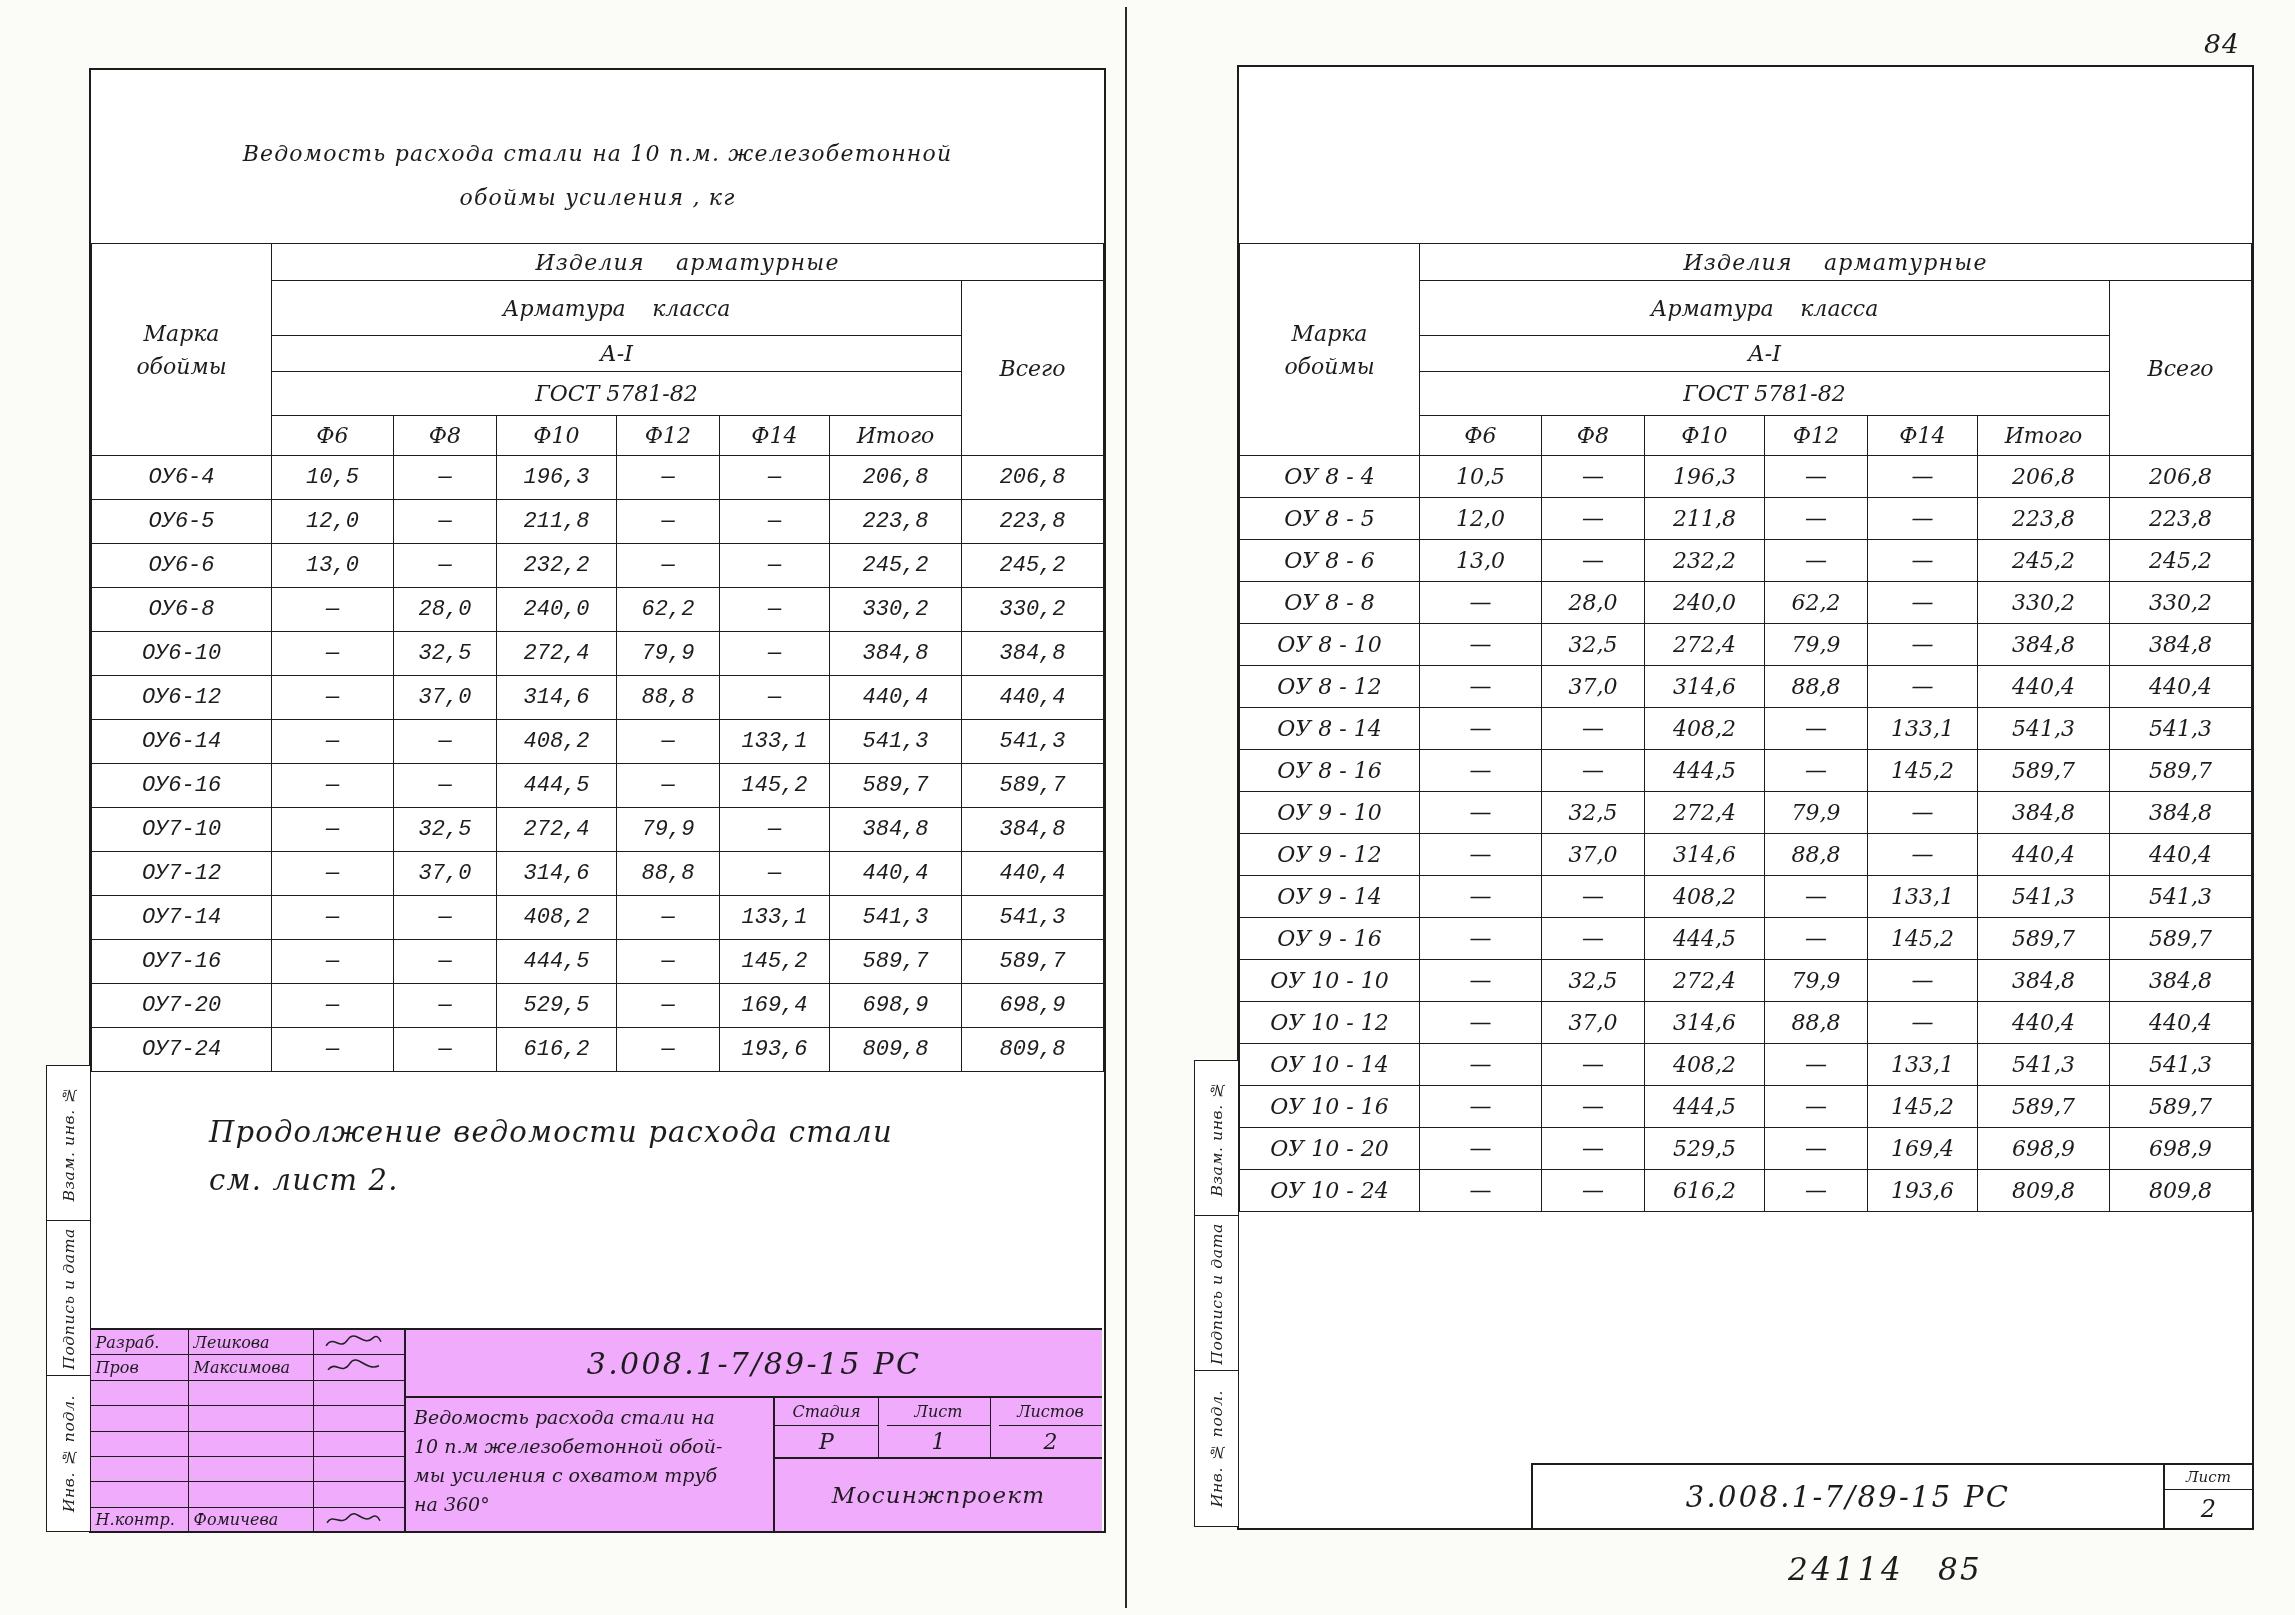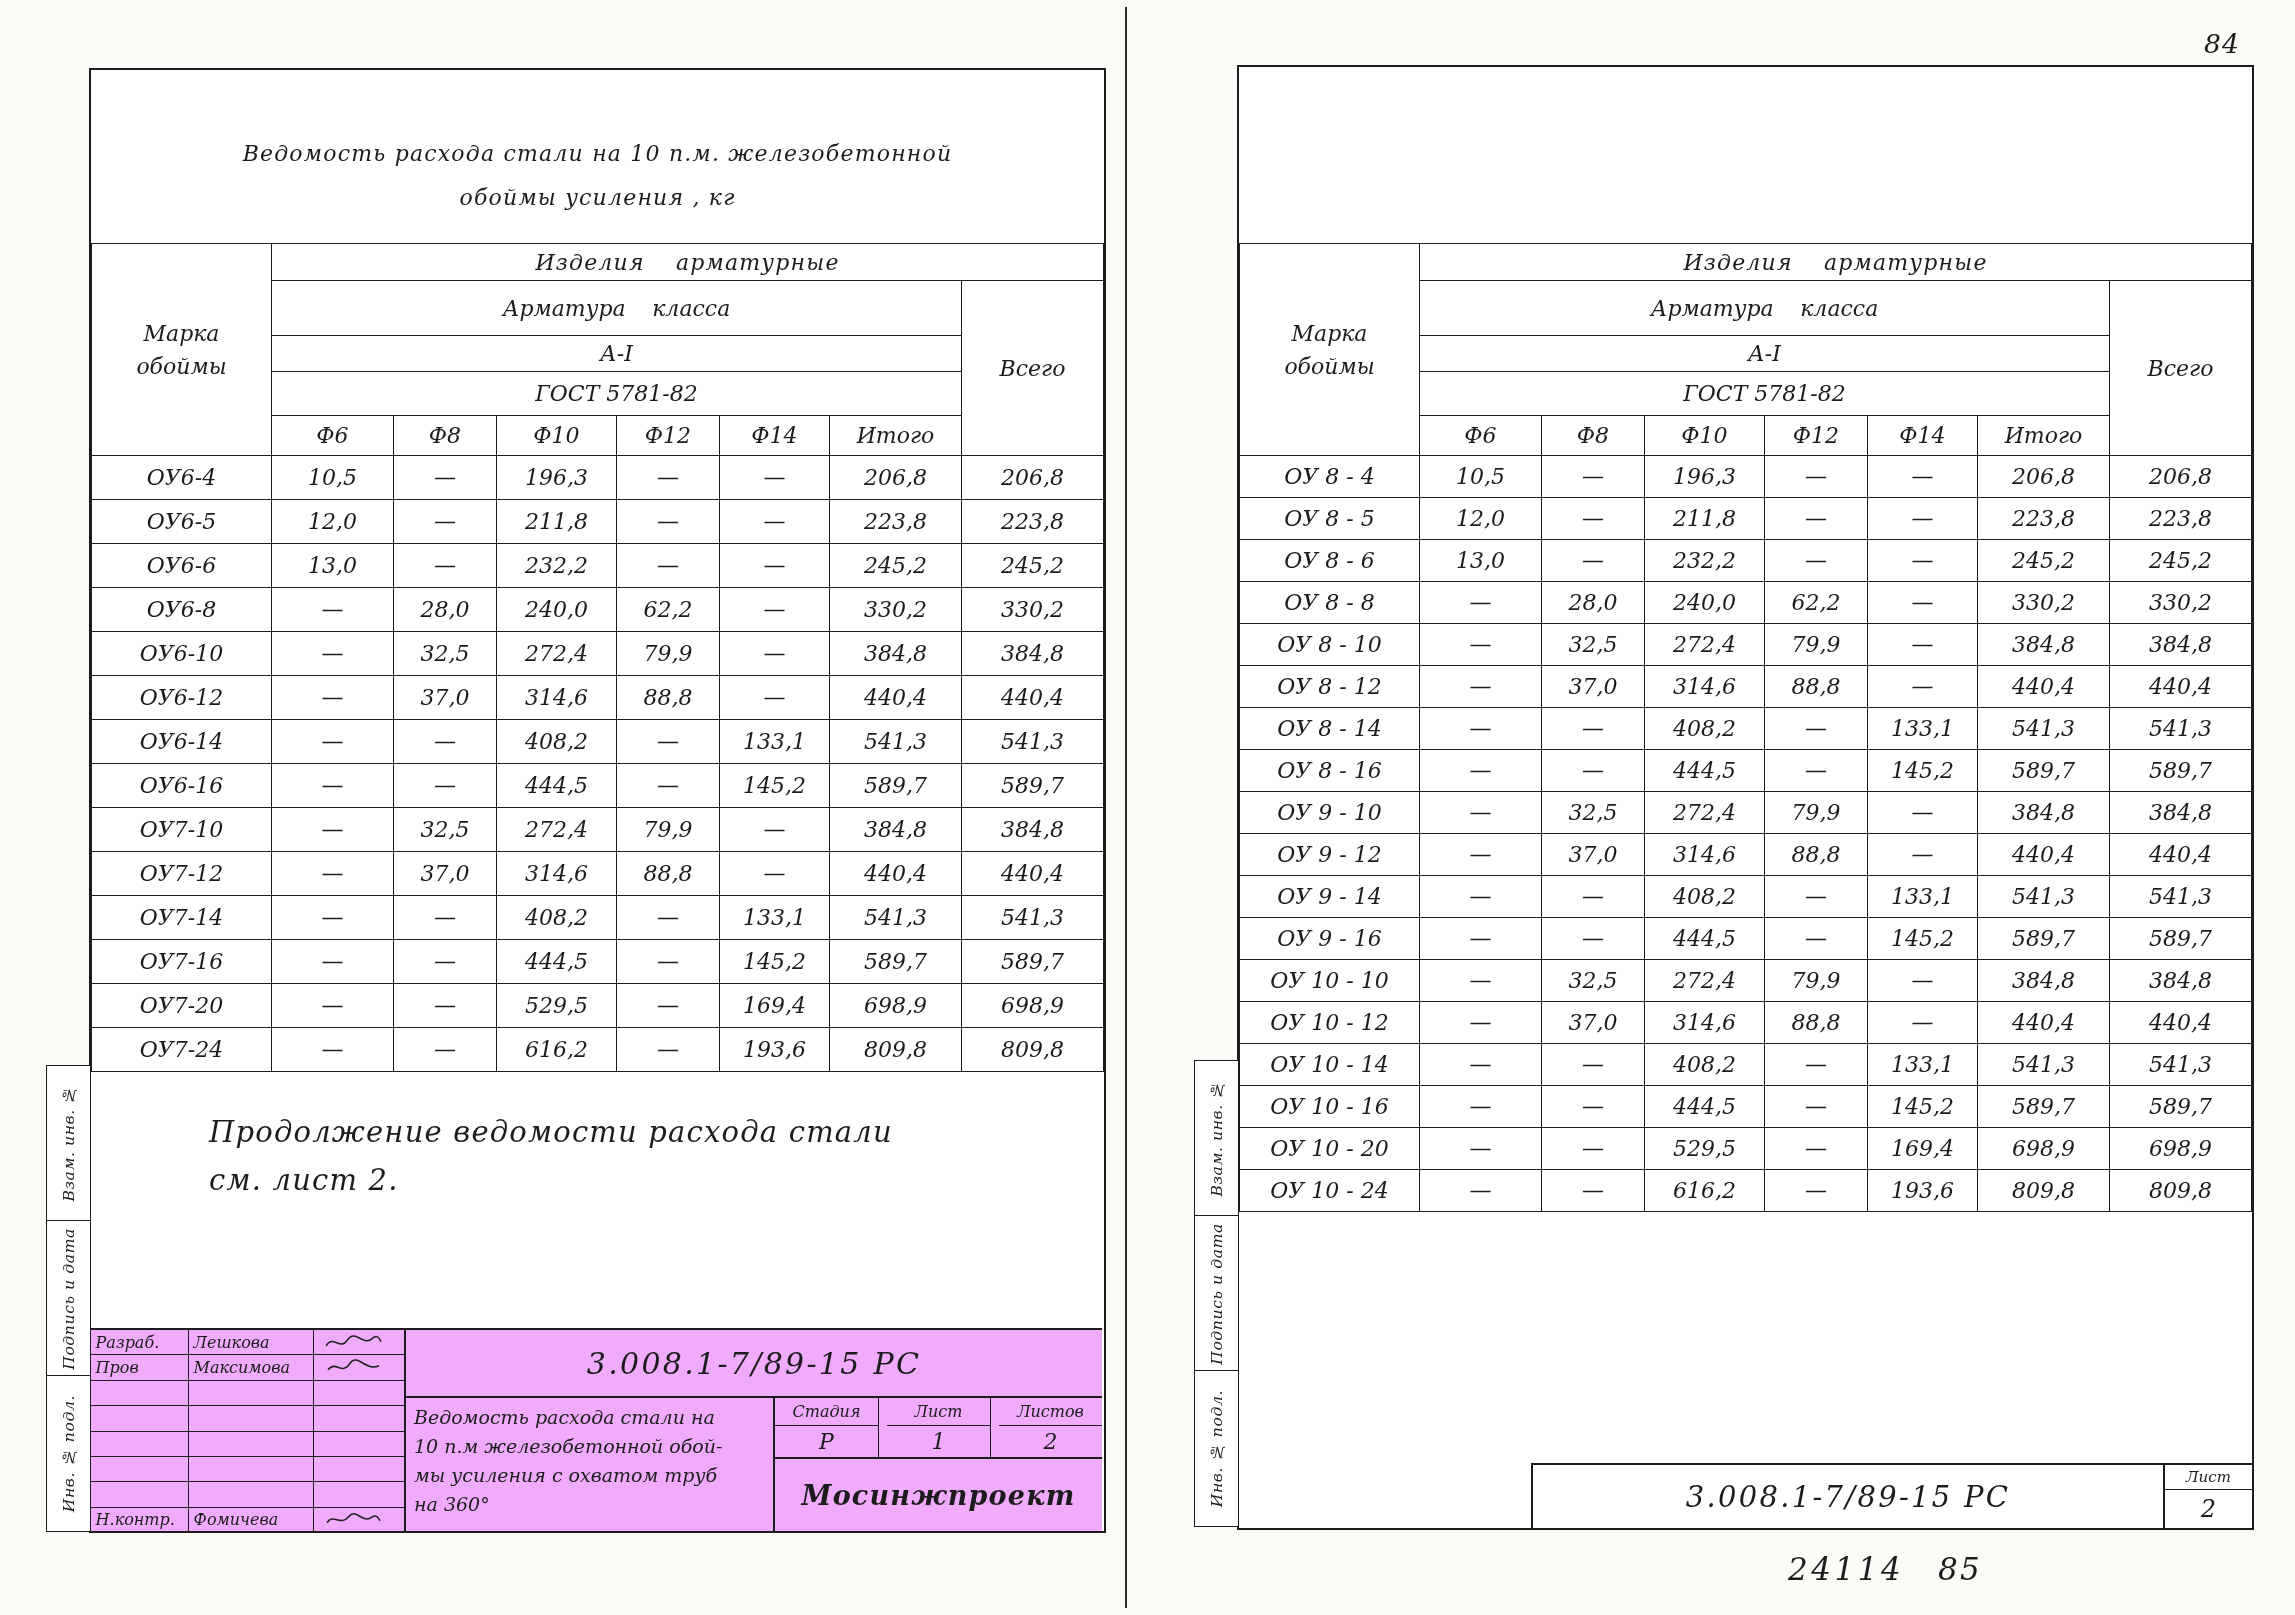--- a/index.html
+++ b/index.html
@@ -38,21 +38,21 @@
     font-weight:normal;
     font-size:22px;
     padding:0 3.5px;
     overflow:hidden;
   }
   tr.hr1 { height:37px; }
   tr.hr2 { height:55px; }
   tr.hr3 { height:36px; }
   tr.hr4 { height:44px; }
   tr.hr5 { height:40px; }
-  #left-table  tbody tr { height:44px; }
+  #left-table  tbody tr { height:44px;font-family:Liberation Mono, monospace; }
   #right-table tbody tr { height:42px; }
   .th-group { font-size:24px; word-spacing:23px; letter-spacing:1.2px; }
   .th-class { font-size:23px; word-spacing:19.6px; }
   .th-mark  { font-size:23px; line-height:33px; }
   .th-total { font-size:24px; }
 
   .note { position:absolute; top:1038px; left:118px; font-size:29px; line-height:48px; letter-spacing:1.2px; }
 
   
   .stamp { position:absolute; left:0; bottom:0; width:1011px; height:203px; display:flex; border-top:2.3px solid #1c1c1c; background:#f0abfc; }
@@ -63,21 +63,21 @@
   .stamp-right { flex:1; display:flex; flex-direction:column; }
   .doc-cell { height:68px; border-bottom:2.3px solid #1c1c1c; display:flex; align-items:center; justify-content:center; font-size:30px; letter-spacing:2.3px; }
   .stamp-lower { flex:1; display:flex; }
   .desc-cell { width:369px; border-right:2.3px solid #1c1c1c; font-size:19px; line-height:29px; padding:4.6px 8px; }
   .stage-org { flex:1; display:flex; flex-direction:column; }
   .stage-table { display:flex; height:61px; border-bottom:2.3px solid #1c1c1c;gap:8px; }
   .stage-col { flex:1; display:flex; flex-direction:column; border-right:1.7px solid #1c1c1c; }
   .stage-col:last-child { border-right:none; }
   .stage-col .h { height:28px; border-bottom:1.7px solid #1c1c1c; display:flex; align-items:center; justify-content:center; font-size:16px; }
   .stage-col .v { flex:1; display:flex; align-items:center; justify-content:center; font-size:22px; }
-  .org-cell { flex:1; display:flex; align-items:center; justify-content:center; font-size:27px; font-weight:bold; letter-spacing:1.2px; }
+  .org-cell { flex:1; display:flex; align-items:center; justify-content:center; font-size:23px; font-weight:normal; letter-spacing:1.2px; }
 
   
   .stamp-r { position:absolute; right:0; bottom:0; width:721px; height:65px; border-top:2.3px solid #1c1c1c; border-left:2.3px solid #1c1c1c; display:flex; background:#fff; }
   .doc-cell-r { flex:1; border-right:2.3px solid #1c1c1c; display:flex; align-items:center; justify-content:center; font-size:29px; letter-spacing:2.3px; }
   .sheet-box { width:87px; display:flex; flex-direction:column; }
   .sheet-box .h { height:25.4px; border-bottom:1.7px solid #1c1c1c; display:flex; align-items:center; justify-content:center; font-size:15px; }
   .sheet-box .v { flex:1; display:flex; align-items:center; justify-content:center; font-size:24px; }
 
   
   .margin-strip { position:absolute; width:45px; height:467px; display:flex; flex-direction:column; }

